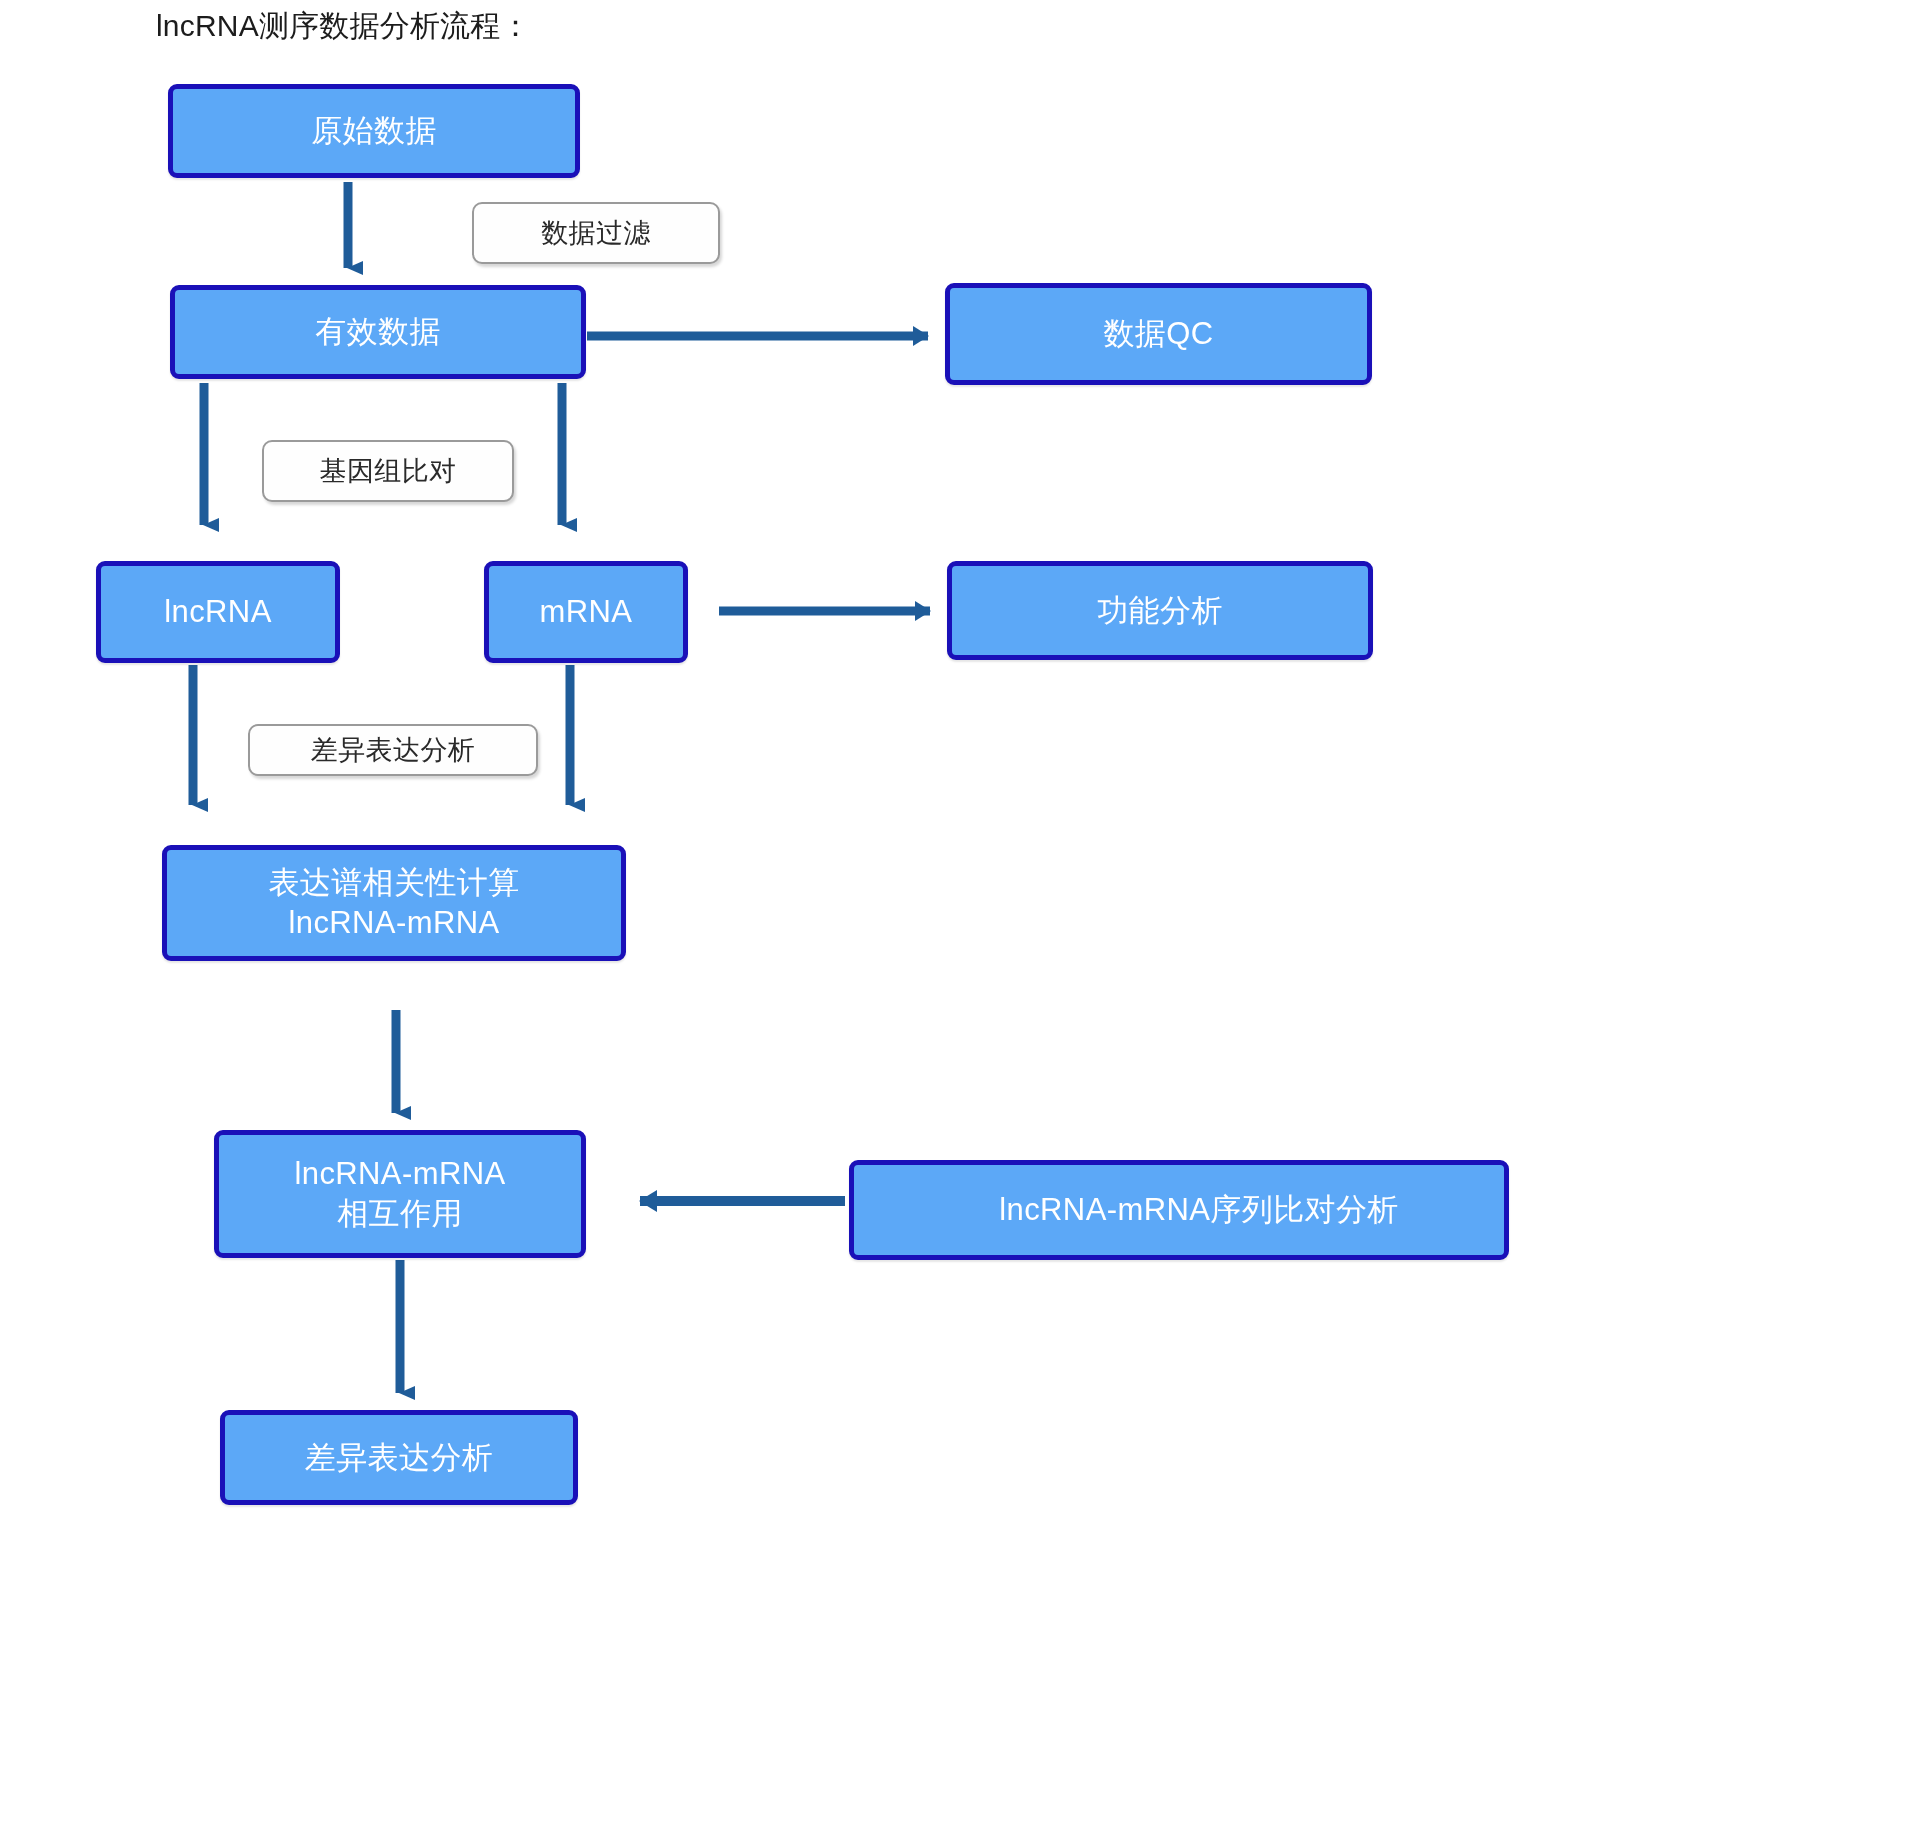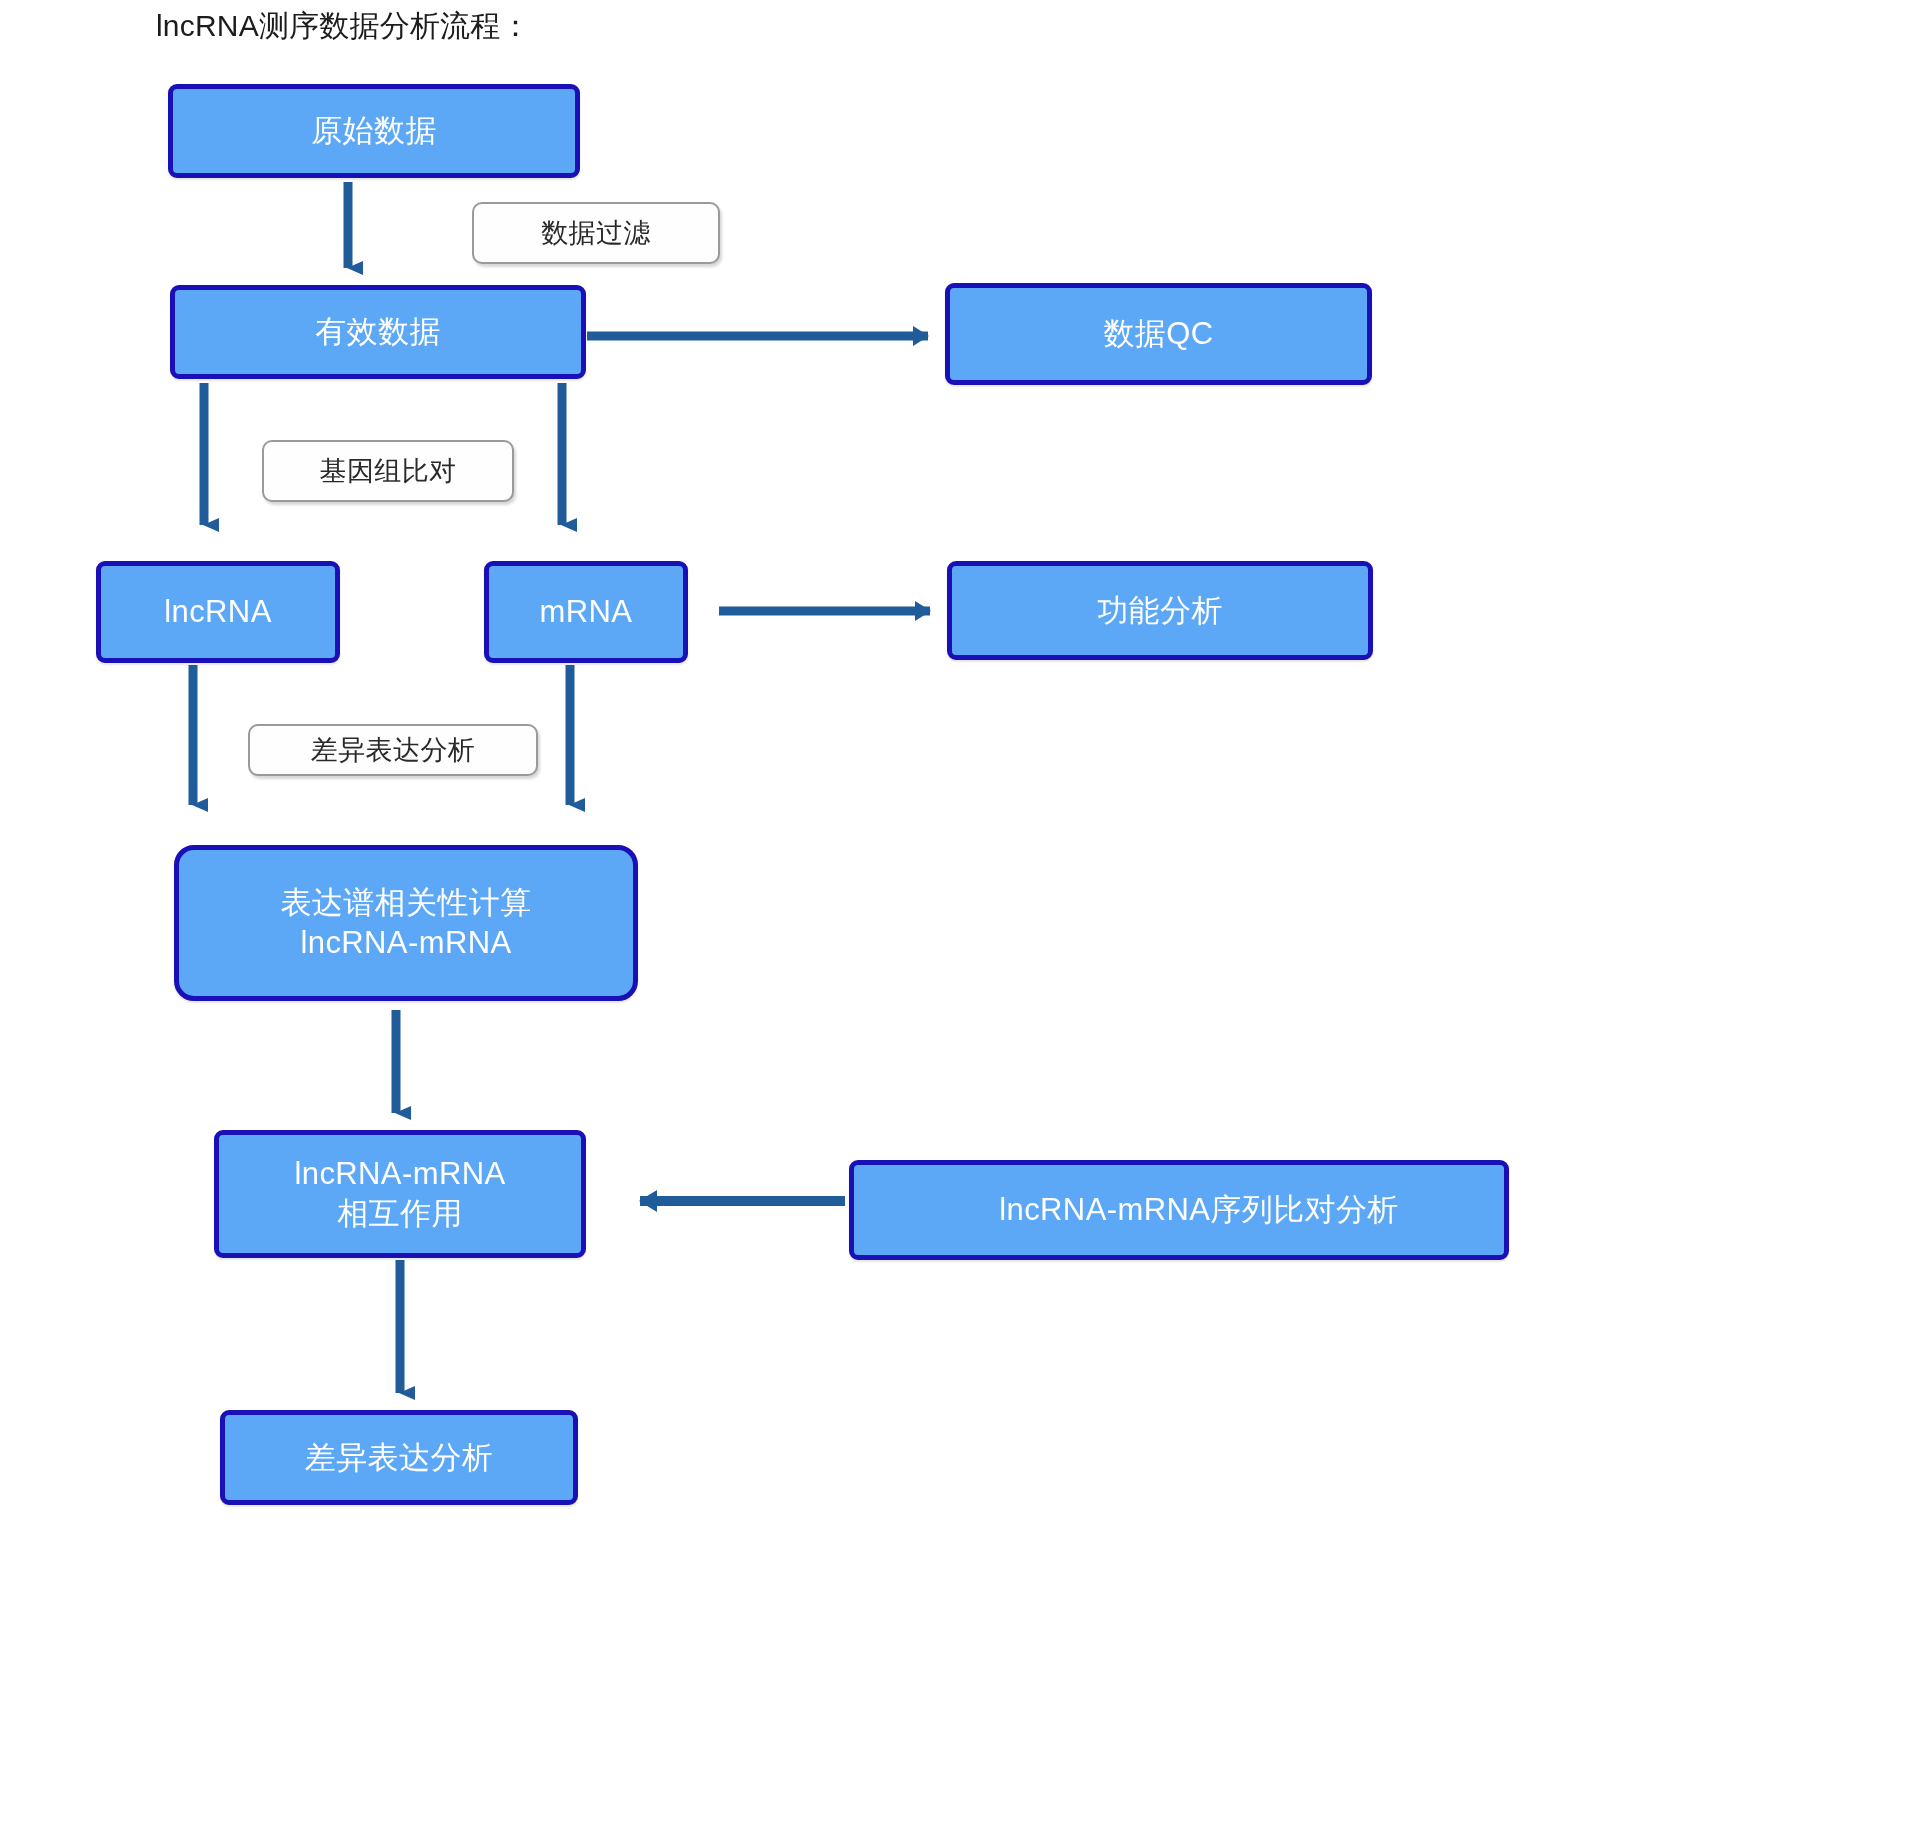--- a/index.html
+++ b/index.html
@@ -150,21 +150,21 @@
   </div>
 
   <div class="node" style="left:484px; top:561px; width:204px; height:102px;">
     <span class="node-text">mRNA</span>
   </div>
 
   <div class="node" style="left:947px; top:561px; width:426px; height:99px;">
     <span class="node-text">功能分析</span>
   </div>
 
-  <div class="node" style="left:174px; top:845px; width:464px; height:156px;border-radius:20px;">
+  <div class="node" style="left:162px; top:845px; width:464px; height:116px;">
     <span class="node-text">表达谱相关性计算
 lncRNA-mRNA</span>
   </div>
 
   <div class="node" style="left:214px; top:1130px; width:372px; height:128px;">
     <span class="node-text">lncRNA-mRNA
 相互作用</span>
   </div>
 
   <div class="node" style="left:849px; top:1160px; width:660px; height:100px;padding-left:40px;">

